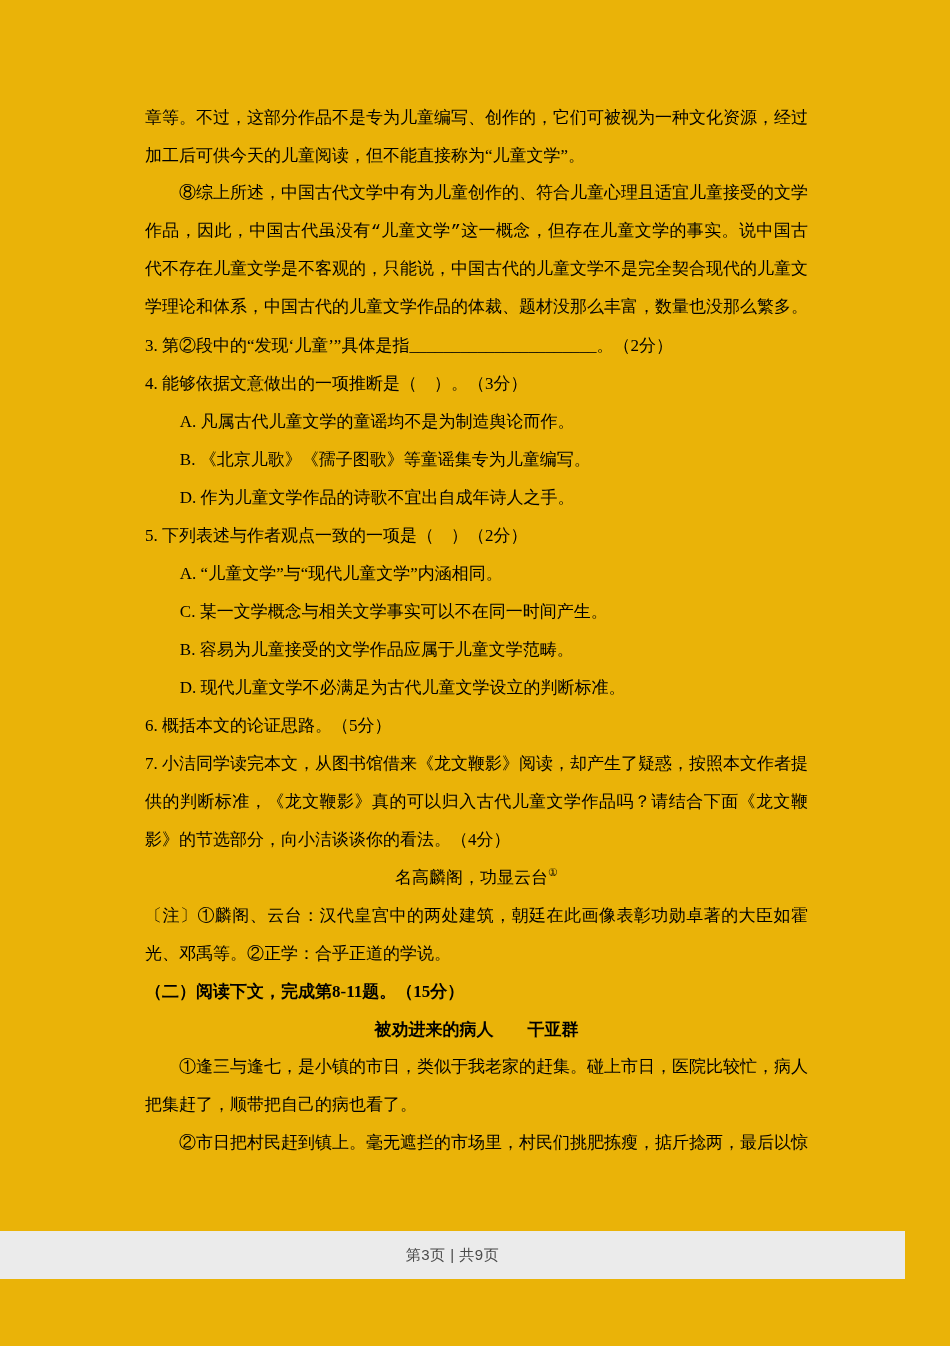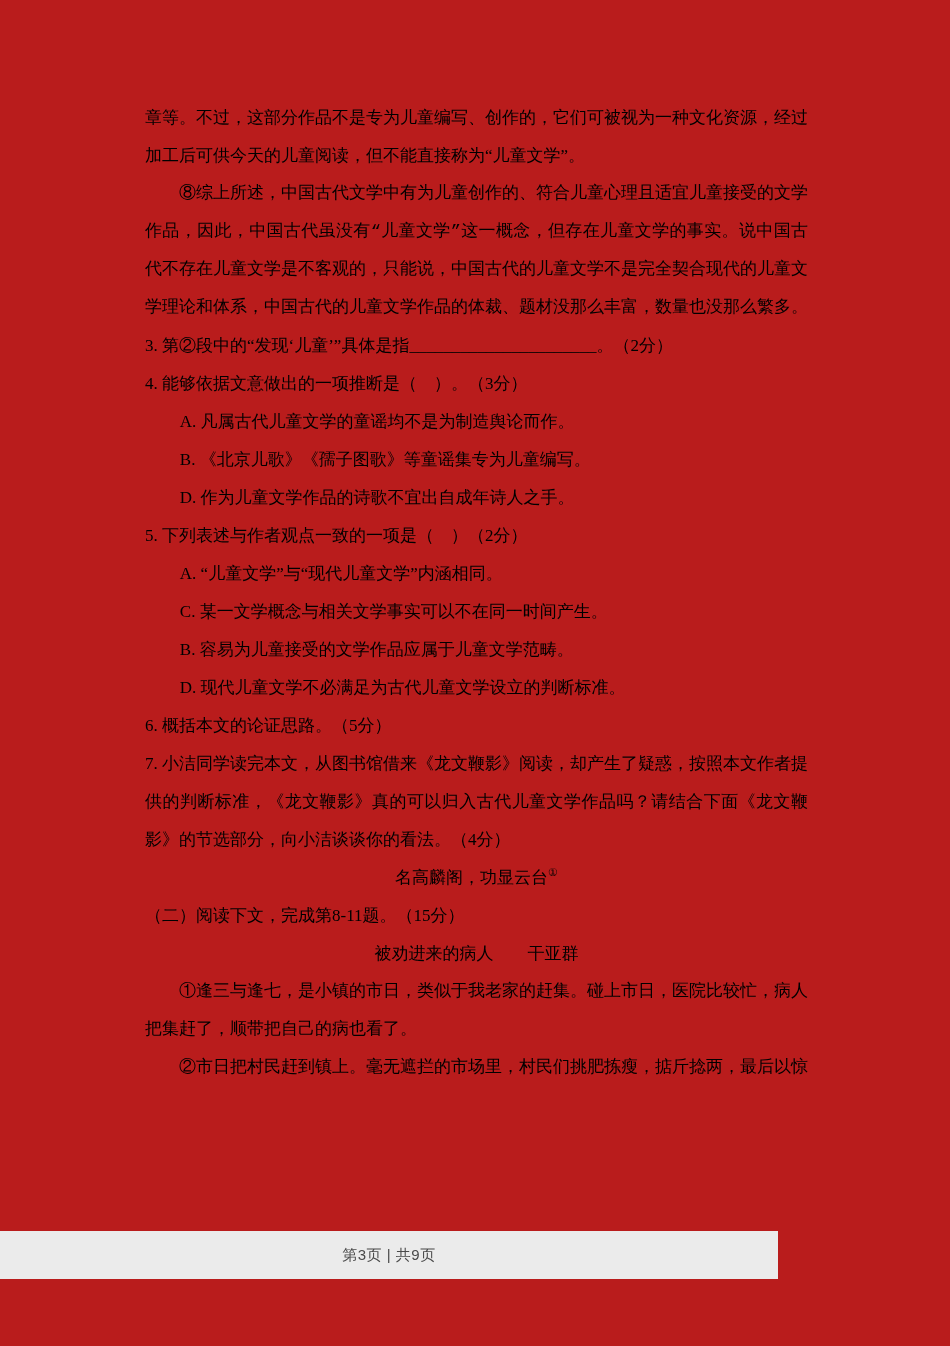--- a/index.html
+++ b/index.html
@@ -8,46 +8,46 @@
     background: #ffffff;
     font-family: "Liberation Serif", "DejaVu Serif", serif;
     color: #000000;
     position: relative;
     overflow: hidden;
   }
   .page {
     position: absolute;
     left: 0; top: 0;
     width: 950px; height: 1346px;
-    background: #b91c1c;
+    background: #eab308;
   }
   .content {
     position: absolute;
     left: 145px;
     top: 99px;
     width: 663px;
     font-size: 17px;
     line-height: 38px;
     text-align: justify;
   }
   .block { text-align: justify; }
   .block.indent { text-indent: 2em; font-family: Liberation Mono, monospace; }
   .block.option { padding-left: 2.05em; }
   .block.center { text-align: center; text-indent: 0; }
-  .block.bold { font-weight: 400; }
+  .block.bold { font-weight: 700; }
   sup {
     font-size: 11px;
     vertical-align: super;
     line-height: 0;
   }
   .footer-bar {
     position: absolute;
     left: 0;
     top: 1231px;
-    width: 778px;
+    width: 905px;
     height: 48px;
     background: #ebebeb;
     display: flex;
     align-items: center;
     justify-content: center;
   }
   .footer-text {
     font-family: "Liberation Sans", "DejaVu Sans", sans-serif;
     font-size: 15px;
     color: #4a4a4a;
@@ -67,20 +67,21 @@
       <div class="block option"><span>B. 《北京儿歌》《孺子图歌》等童谣集专为儿童编写。</span></div>
       <div class="block option"><span>D. 作为儿童文学作品的诗歌不宜出自成年诗人之手。</span></div>
       <div class="block"><span>5. 下列表述与作者观点一致的一项是（　）（2分）</span></div>
       <div class="block option"><span>A. “儿童文学”与“现代儿童文学”内涵相同。</span></div>
       <div class="block option"><span>C. 某一文学概念与相关文学事实可以不在同一时间产生。</span></div>
       <div class="block option"><span>B. 容易为儿童接受的文学作品应属于儿童文学范畴。</span></div>
       <div class="block option"><span>D. 现代儿童文学不必满足为古代儿童文学设立的判断标准。</span></div>
       <div class="block"><span>6. 概括本文的论证思路。（5分）</span></div>
       <div class="block"><span>7. 小洁同学读完本文，从图书馆借来《龙文鞭影》阅读，却产生了疑惑，按照本文作者提供的判断标准，《龙文鞭影》真的可以归入古代儿童文学作品吗？请结合下面《龙文鞭影》的节选部分，向小洁谈谈你的看法。（4分）</span></div>
       <div class="block center"><span>名高麟阁，功显云台</span><sup>①</sup></div>
+      <div class="block"><span>〔注〕①麟阁、云台：汉代皇宫中的两处建筑，朝廷在此画像表彰功勋卓著的大臣如霍光、邓禹等。②正学：合乎正道的学说。</span></div>
       <div class="block bold"><span>（二）阅读下文，完成第8-11题。（15分）</span></div>
       <div class="block center bold"><span>被劝进来的病人　　干亚群</span></div>
       <div class="block indent"><span>①逢三与逢七，是小镇的市日，类似于我老家的赶集。碰上市日，医院比较忙，病人把集赶了，顺带把自己的病也看了。</span></div>
       <div class="block indent"><span>②市日把村民赶到镇上。毫无遮拦的市场里，村民们挑肥拣瘦，掂斤捻两，最后以惊</span></div>
     </div>
   <div class="footer-bar">
     <span class="footer-text">第3页 | 共9页</span>
   </div>
 </div>
 

